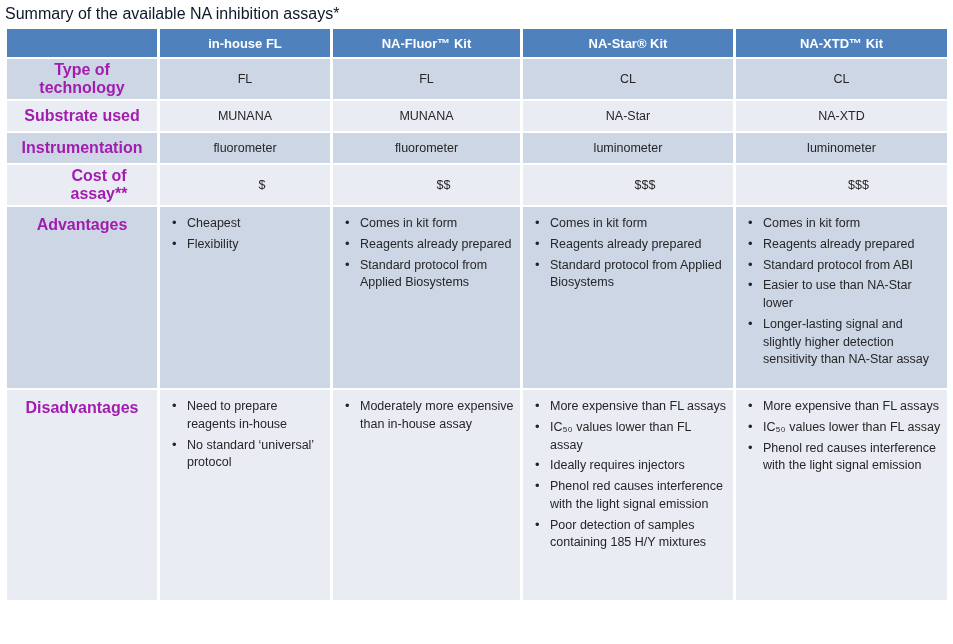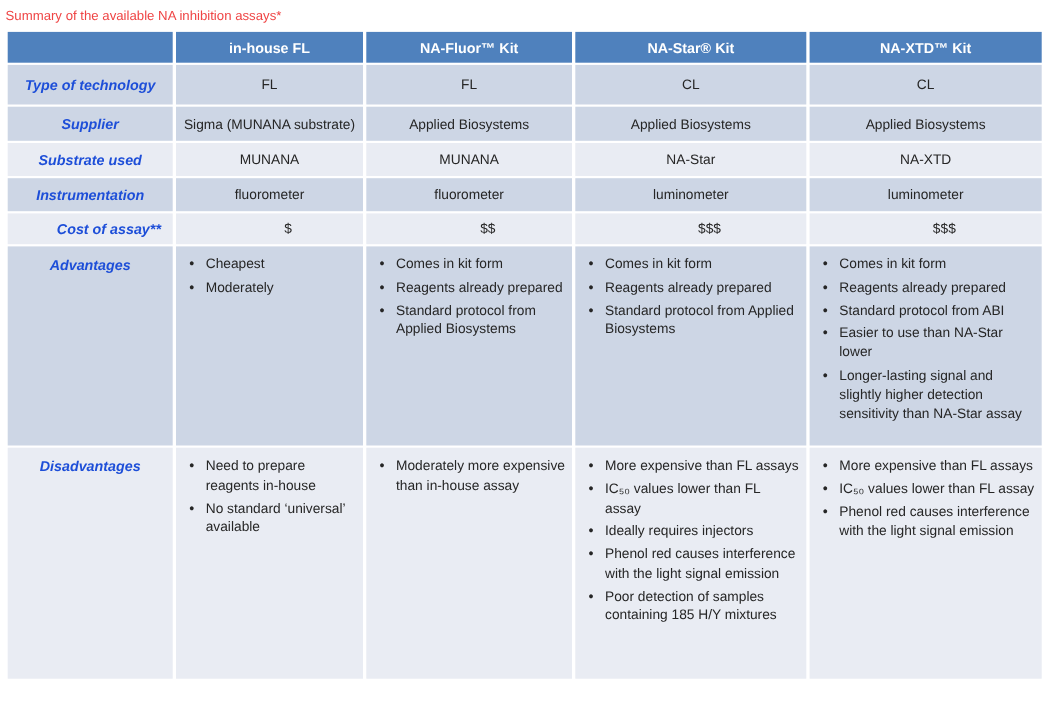--- a/index.html
+++ b/index.html
@@ -2,37 +2,37 @@
 <html><head>
 <meta charset="utf-8">
 <style>
   html,body{margin:0;padding:0;background:#ffffff;}
   body{
     width:953px;height:644px;overflow:hidden;
     font-family:"Liberation Sans",sans-serif;color:#1a1a1a;
   }
   .page{padding:2px 3px 0 4px;}
   .title{
-    font-size:12px;line-height:22px;color:#ef4444;margin:1px 0 2px 1px;
+    font-size:16px;line-height:22px;color:#0f172a;margin:1px 0 2px 1px;
     font-weight:400;
   }
   table.assay{
     border-collapse:separate;border-spacing:3px 2px;
     margin-left:0;table-layout:fixed;
   }
   th.hdr, th.corner{
     background:#4f81bd;color:#ffffff;font-weight:bold;font-size:13px;
     height:26px;text-align:center;padding:1px 14px;
   }
   td{
     font-size:12.5px;text-align:center;vertical-align:middle;
     padding:2px 6px;color:#262626;
   }
   td.label{
-    font-weight:bold;font-style:italic;color:#1d4ed8;font-size:13px;
+    font-weight:bold;color:#a21caf;font-size:16px;
   }
   tr.dark td{background:#cdd6e5;}
   tr.light td{background:#e9ecf3;}
   tr.r0 td{height:32px;}
   tr.r1 td{height:42px;}
   tr.r2 td{height:27px;}
   tr.r3 td{height:26px;margin-top:31px;}
   tr.r4 td{height:26px;}
   tr.r5 td{height:24px;padding-left:40px;}
   tr.r6 td{height:150px;}
@@ -74,27 +74,20 @@
       </tr>
     </thead>
     <tbody>
       <tr class="dark r0">
         <td class="label">Type of technology</td>
         <td>FL</td>
         <td>FL</td>
         <td>CL</td>
         <td>CL</td>
       </tr>
-      <tr class="dark r2">
-        <td class="label">Supplier</td>
-        <td>Sigma (MUNANA substrate)</td>
-        <td>Applied Biosystems</td>
-        <td>Applied Biosystems</td>
-        <td>Applied Biosystems</td>
-      </tr>
       <tr class="light r3">
         <td class="label">Substrate used</td>
         <td>MUNANA</td>
         <td>MUNANA</td>
         <td>NA-Star</td>
         <td>NA-XTD</td>
       </tr>
       <tr class="dark r4">
         <td class="label">Instrumentation</td>
         <td>fluorometer</td>
@@ -107,21 +100,21 @@
         <td>$</td>
         <td>$$</td>
         <td>$$$</td>
         <td>$$$</td>
       </tr>
       <tr class="dark r6">
         <td class="label top">Advantages</td>
         <td class="list">
           <ul class="bullets">
             <li>Cheapest</li>
-            <li>Moderately</li>
+            <li>Flexibility</li>
           </ul>
         </td>
         <td class="list">
           <ul class="bullets">
             <li>Comes in kit form</li>
             <li>Reagents already prepared</li>
             <li>Standard protocol from Applied Biosystems</li>
           </ul>
         </td>
         <td class="list">
@@ -139,21 +132,21 @@
             <li>Easier to use than NA-Star lower</li>
             <li>Longer-lasting signal and slightly higher detection sensitivity than NA-Star assay</li>
           </ul>
         </td>
       </tr>
       <tr class="light r7">
         <td class="label top">Disadvantages</td>
         <td class="list">
           <ul class="bullets">
             <li>Need to prepare reagents in-house</li>
-            <li>No standard ‘universal’ available</li>
+            <li>No standard ‘universal’ protocol</li>
           </ul>
         </td>
         <td class="list">
           <ul class="bullets">
             <li>Moderately more expensive than in-house assay</li>
           </ul>
         </td>
         <td class="list">
           <ul class="bullets">
             <li>More expensive than FL assays</li>

